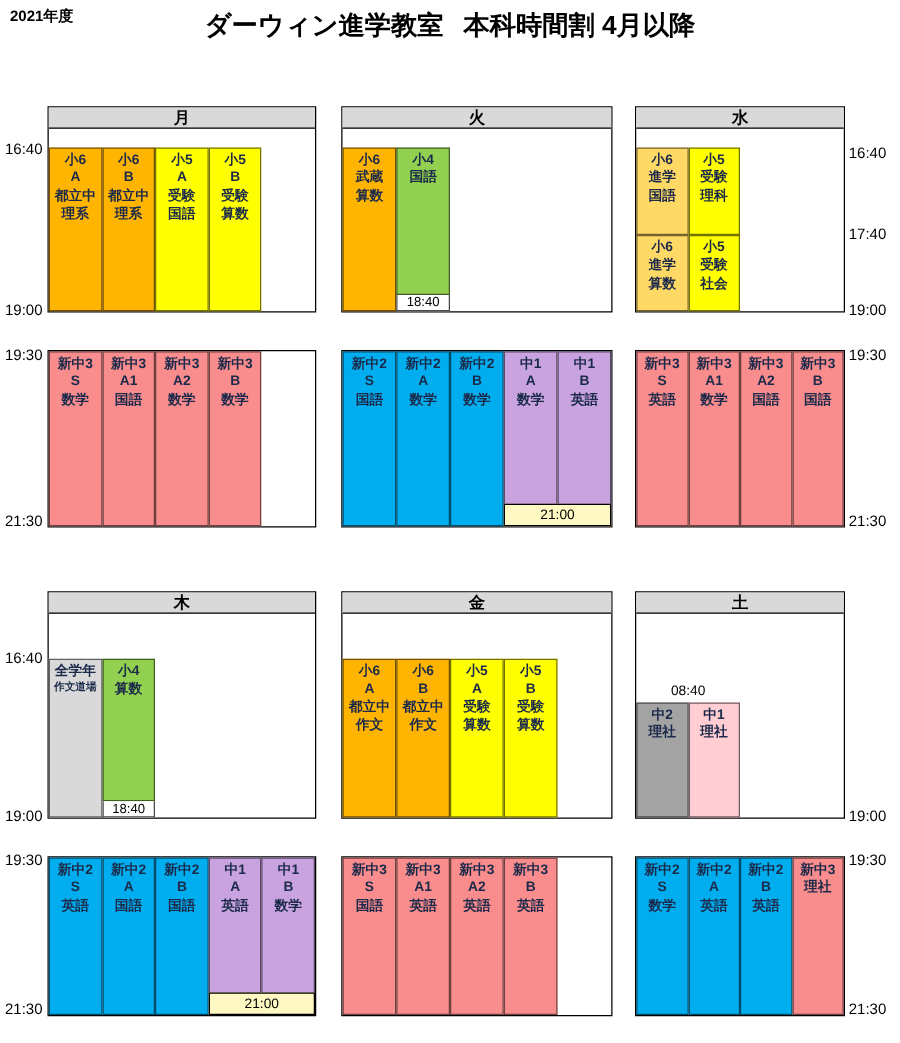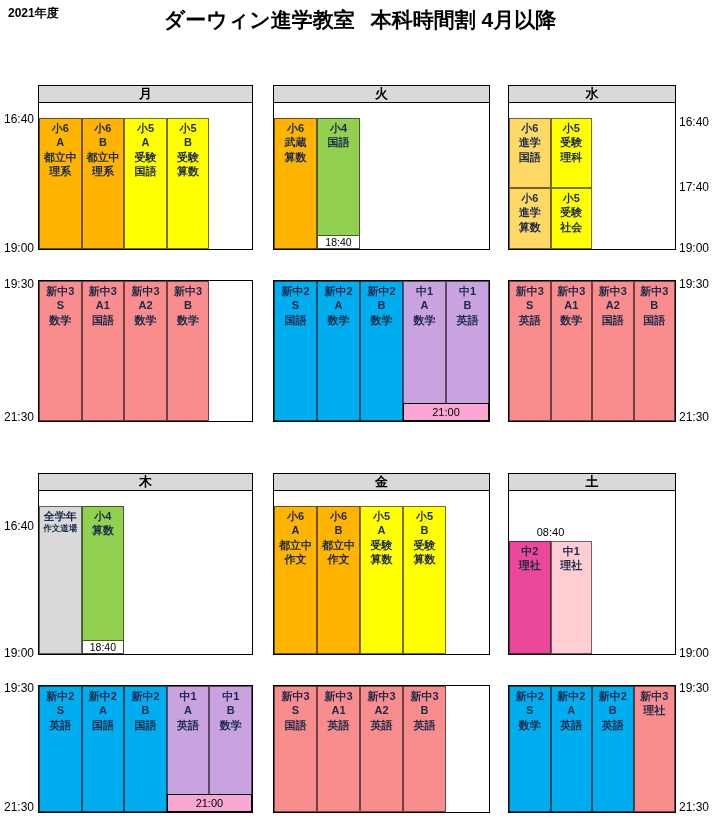--- a/index.html
+++ b/index.html
@@ -17,21 +17,21 @@
   .tl.left{left:0;width:34px;text-align:right;}
   .tl.right{left:679px;width:40px;text-align:left;}
   
   .block{position:absolute;border:1.5px solid #000;background:#fff;box-sizing:border-box;}
   .day-header{
     position:absolute;left:0;right:0;top:0;height:16px;border-bottom:1px solid #000;
     text-align:center;font-size:13px;font-weight:bold;line-height:15px;
   }
   .cells{position:absolute;left:0;right:0;bottom:0;}
   .cells.pm-top{top:32px;}
-  .cells.pm-bottom{top:32px;padding-left:48px;}
+  .cells.pm-bottom{top:53px;padding-left:48px;}
   .cells.eve{top:0;}
   .cell{
     position:absolute;top:0;bottom:0;box-sizing:border-box;
     border:1px solid rgba(0,0,0,0.55);
     text-align:center;font-size:11px;font-weight:bold;line-height:1.3;
     white-space:pre-line;padding-top:2px;overflow:hidden;
     color:var(--cell-text,#1B2A4A);
   }
   .cell.r1{top:0;height:70px;bottom:auto;}
   .cell.r2{top:70px;bottom:0;}
@@ -44,21 +44,21 @@
     flex:1 1 auto;box-sizing:border-box;border:1px solid rgba(0,0,0,0.55);
     text-align:center;font-size:11px;font-weight:bold;line-height:1.3;white-space:pre-line;padding-top:2px;
     color:var(--cell-text,#1B2A4A);
   }
   .colwrap .endcap{
     height:13px;box-sizing:border-box;background:#fff;border:1px solid #4a4a4a;border-top:none;
     font-size:10.5px;line-height:12px;text-align:center;color:#000;font-weight:normal;
   }
   .band21{
     position:absolute;left:60%;width:40%;bottom:0;height:18px;box-sizing:border-box;
-    background:#f9a8d4;border:1px solid #000;font-size:11px;line-height:16px;text-align:center;color:#000;
+    background:#fef9c3;border:1px solid #000;font-size:11px;line-height:16px;text-align:center;color:#000;
   }
   .start-label{
     position:absolute;left:0;width:50%;top:19px;height:14px;
     font-size:11px;line-height:14px;text-align:center;color:#000;
   }
   
   .c0{left:0%;width:20%;}  .c1{left:20%;width:20%;} .c2{left:40%;width:20%;}
   .c3{left:60%;width:20%;} .c4{left:80%;width:20%;}
   .q0{left:0%;width:25%;}  .q1{left:25%;width:25%;} .q2{left:50%;width:25%;} .q3{left:75%;width:25%;}
 </style>
@@ -265,21 +265,21 @@
       <div class="cell c3" style="background-color: rgb(249, 140, 140);">新中3
 B
 英語</div>
     </div>
   </div>
 
   <div class="block" style="left:508px;top:473px;width:168px;height:182px">
     <div class="day-header" style="background-color: rgb(217, 217, 217);">土</div>
     <div class="cells pm-bottom">
       <div class="start-label">08:40</div>
-      <div class="cell q0 sat-start" style="background-color: #ec4899; text-align: center;">中2
+      <div class="cell q0 sat-start" style="background-color: #a3a3a3; text-align: center;">中2
 理社</div>
       <div class="cell q1 sat-start" style="background-color: rgb(255, 205, 210);">中1
 理社</div>
     </div>
   </div>
   <div class="block" style="left:508px;top:685px;width:168px;height:128px">
     <div class="cells eve">
       <div class="cell q0" style="background-color: rgb(0, 174, 239);">新中2
 S
 数学</div>

